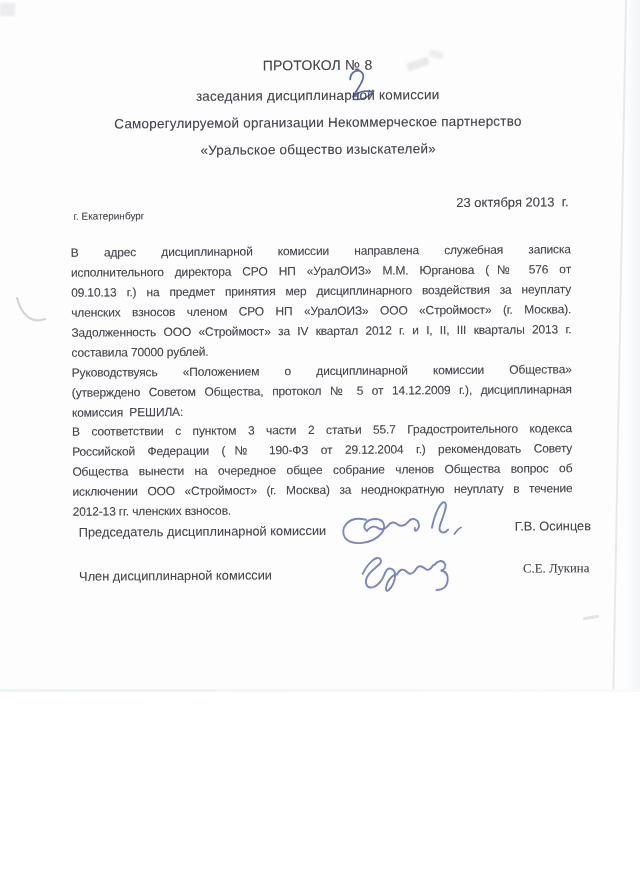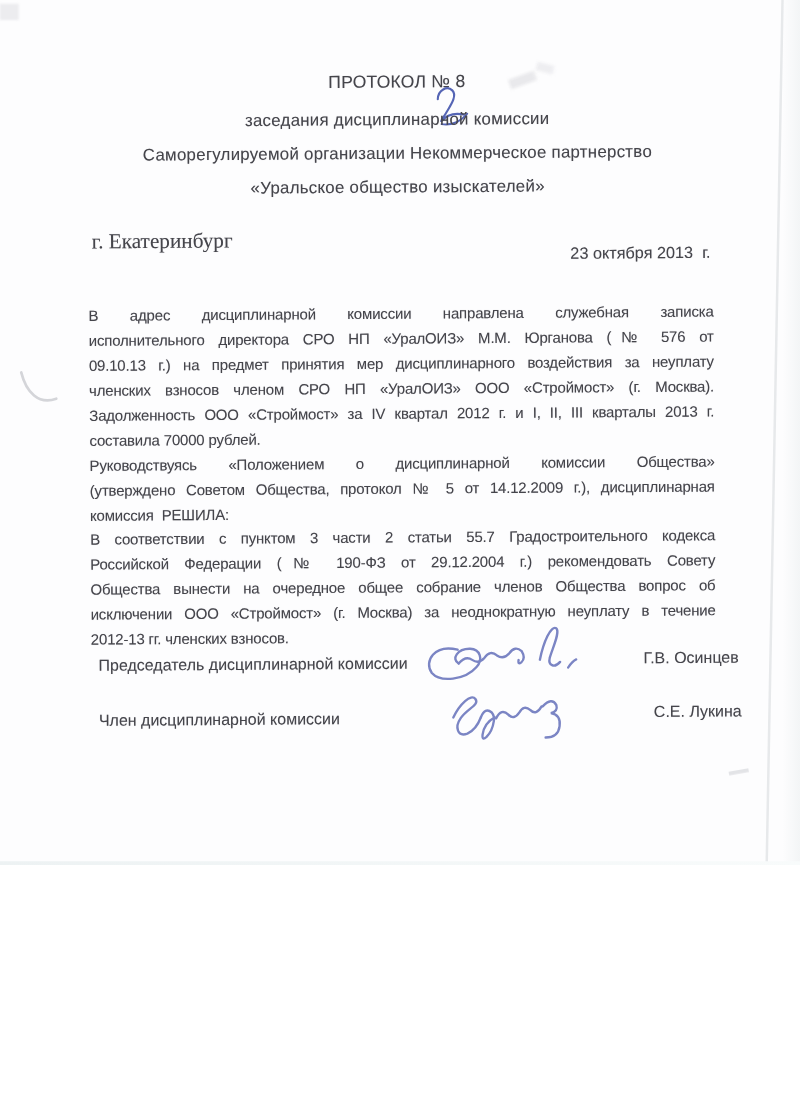--- a/index.html
+++ b/index.html
@@ -12,35 +12,35 @@
   .content {
     position:absolute; inset:0;
     transform:rotate(-0.4deg);
     transform-origin:320px 420px;
   }
   .ctr { position:absolute; left:0; width:640px; text-align:center; letter-spacing:0.2px; }
   .title-line { top:57px; font-size:14px; }
   .sub1 { top:88px; font-size:13.5px; }
   .sub2 { top:115px; font-size:13.5px; }
   .sub3 { top:142px; font-size:13.5px; }
-  .place { position:absolute; left:75px; top:182px; font-size:17px;font-family:Liberation Serif, serif; }
+  .place { position:absolute; left:75px; top:209px; font-size:10px; }
   .date  { position:absolute; right:70px; top:196px; font-size:13px;text-align:center; }
   .para {
     position:absolute; left:72px; width:500px;
     font-size:12px; line-height:20px; letter-spacing:-0.15px;
     text-shadow:0 0 0.6px rgba(70,70,82,0.35);
   }
   .p1 { top:241px; } .p2 { top:361px; } .p3 { top:420px; }
   .pline { text-align:justify; text-align-last:justify; }
   .pline.last { text-align-last:left; }
   .hdr-shadow { text-shadow:0 0 0.6px rgba(70,70,82,0.35); }
   .sig-role { position:absolute; left:78px; font-size:12.8px; text-shadow:0 0 0.6px rgba(70,70,82,0.3); }
   .role1 { top:523px; } .role2 { top:567px; }
   .sig-name { position:absolute; font-size:12.8px; text-shadow:0 0 0.6px rgba(70,70,82,0.3);padding-left:28px; }
-  .name1 { left:486px; top:520px; } .name2 { left:494px; top:563px; }
+  .name1 { left:486px; top:520px; } .name2 { left:494px; top:563px;font-family:Liberation Serif, serif; }
   .sig-svg { position:absolute; color:#7b85c4; }
   .sig1 { left:336px; top:497px; transform:rotate(-4deg); }
   .sig2 { left:356px; top:548px; transform:rotate(-5deg); }
   .hand2 { position:absolute; left:350px; top:67px; color:#5565b5; transform:rotate(-14deg); }
   
   .corner-smudge { position:absolute; left:0; top:3px; width:15px; height:13px; background:#ececef; filter:blur(1px); }
   .left-arc { position:absolute; left:13px; top:292px; filter:blur(0.4px); color:#d4d5d9; }
   .smudge-a { position:absolute; left:407px; top:60px; width:22px; height:8px; background:#e9e9ec; transform:rotate(-20deg); filter:blur(1.2px); }
   .smudge-b { position:absolute; left:429px; top:51px; width:14px; height:7px; background:#eeeef1; transform:rotate(15deg); filter:blur(1.2px); }
   .edge-line { position:absolute; left:617px; top:-4px; width:2px; height:884px; background:#e7e9eb; transform:rotate(1.05deg); }

